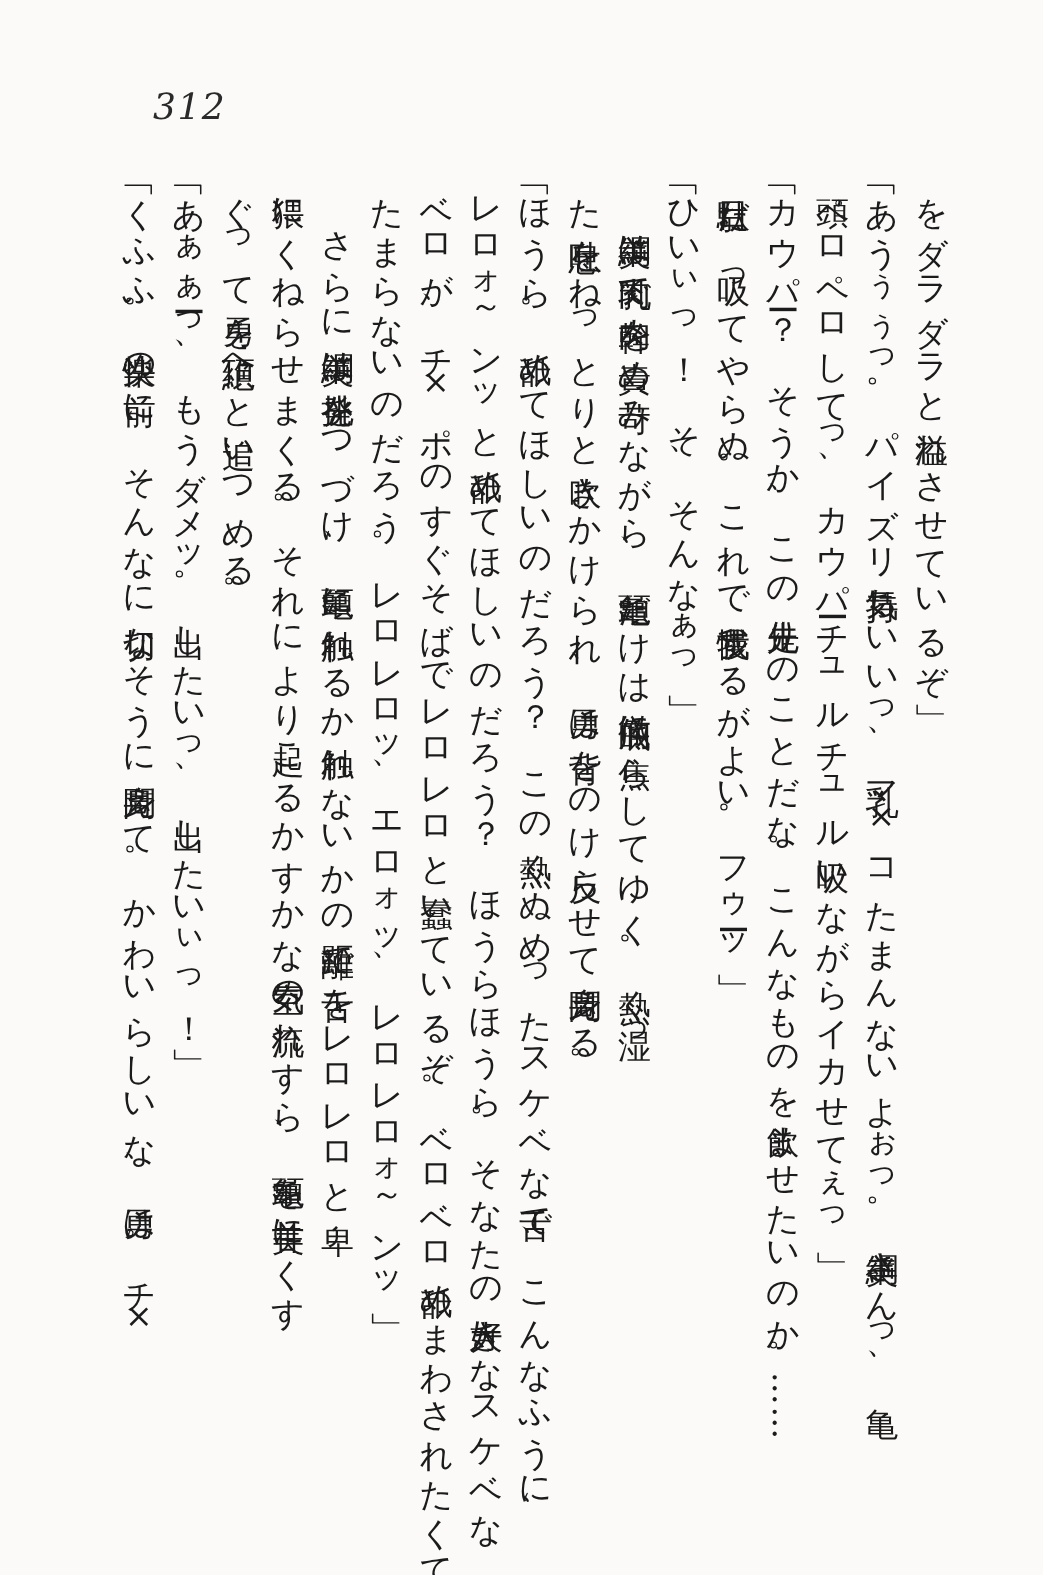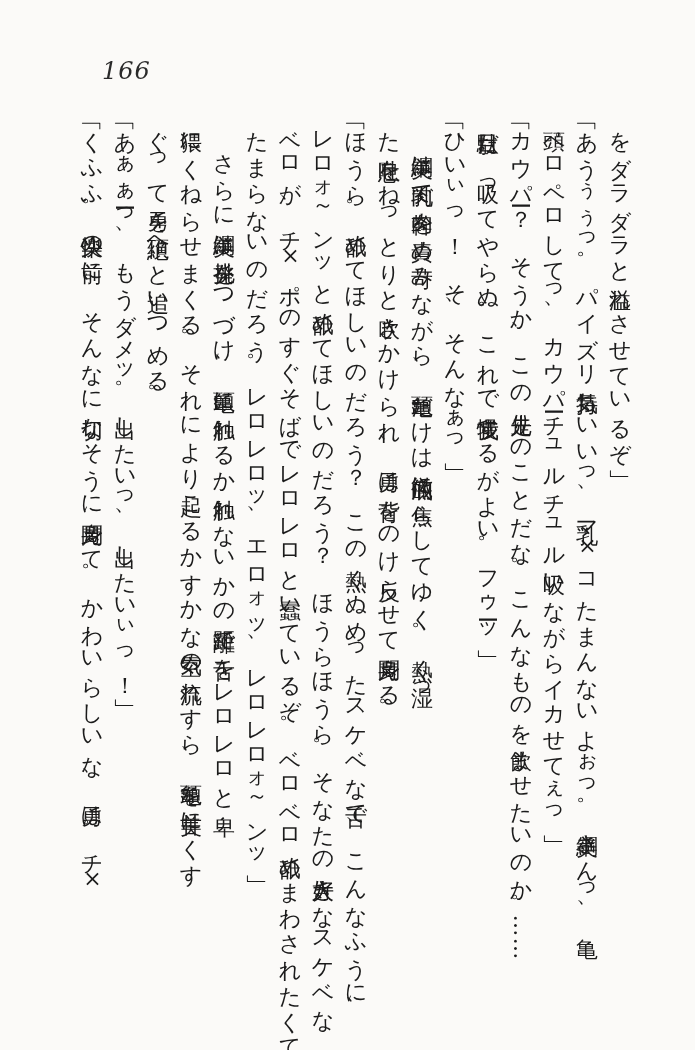--- a/index.html
+++ b/index.html
@@ -41,21 +41,21 @@
     margin: 0;
     padding: 0;
     overflow: visible;
     white-space: nowrap;
   }
 </style>
 </head>
 <body>
 
 <div class="page">
-  <span class="page-number">166</span>
+  <span class="page-number">312</span>
   <div class="text-area">
       <div class="tcol">をダラダラと溢れさせているぞ」</div>
       <div class="tcol">「あうぅぅっ。パイズリ気持ちいいっ、乳マ×コたまんないよぉっ。美綱さんっ、亀</div>
       <div class="tcol">頭ペロペロしてっ、カウパーチュルチュル吸いながらイカせてぇっ」</div>
       <div class="tcol">「カウパー？　そうか、この先走りのことだな。こんなものを飲ませたいのか。……</div>
       <div class="tcol">駄目だ。吸ってやらぬ。これで我慢するがよい。フゥーッ」</div>
       <div class="tcol">「ひいぃっ！　そ、そんなぁっ」</div>
       <div class="tcol">　美綱は乳肉で肉幹を責め苛みながら、亀頭だけは徹底的に焦らしてゆく。熱く湿っ</div>
       <div class="tcol">た吐息をねっとりと吹きかけられ、勇は背をのけ反らせて身悶える。</div>
       <div class="tcol">「ほうら。舐めてほしいのだろう？　この熱くぬめったスケベな舌で、こんなふうに、</div>

